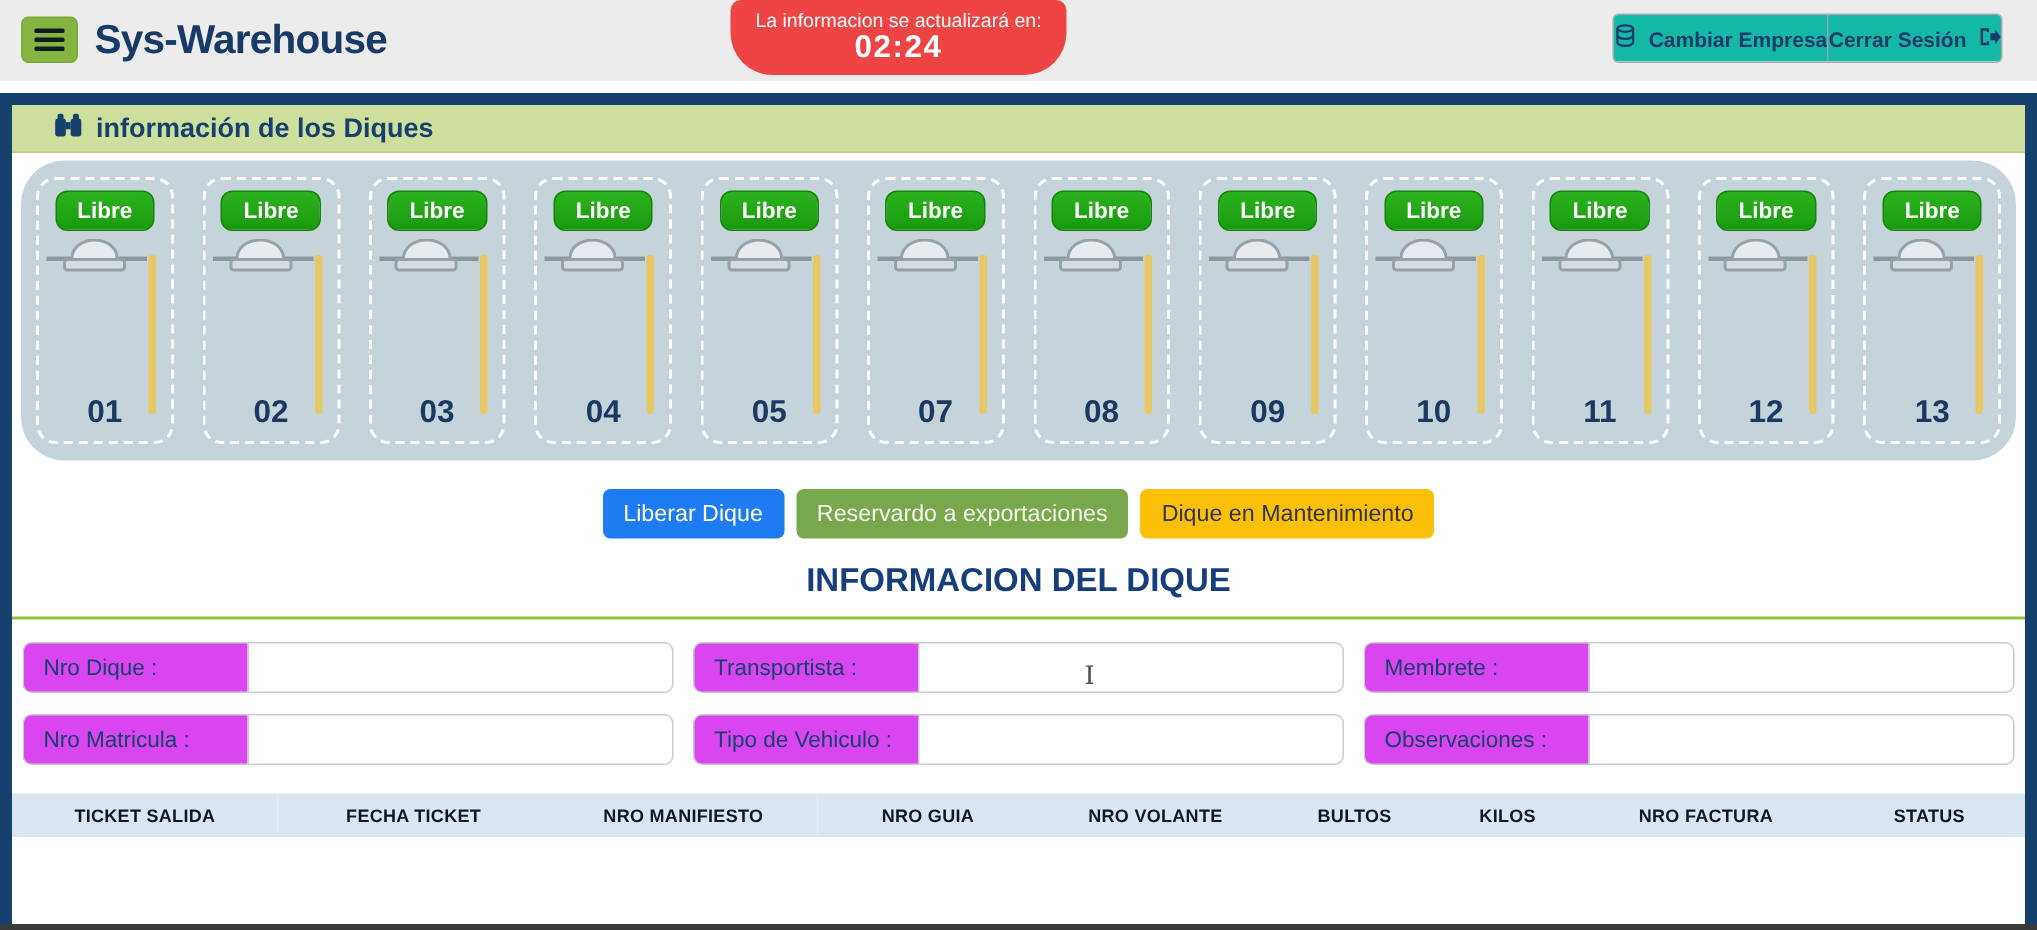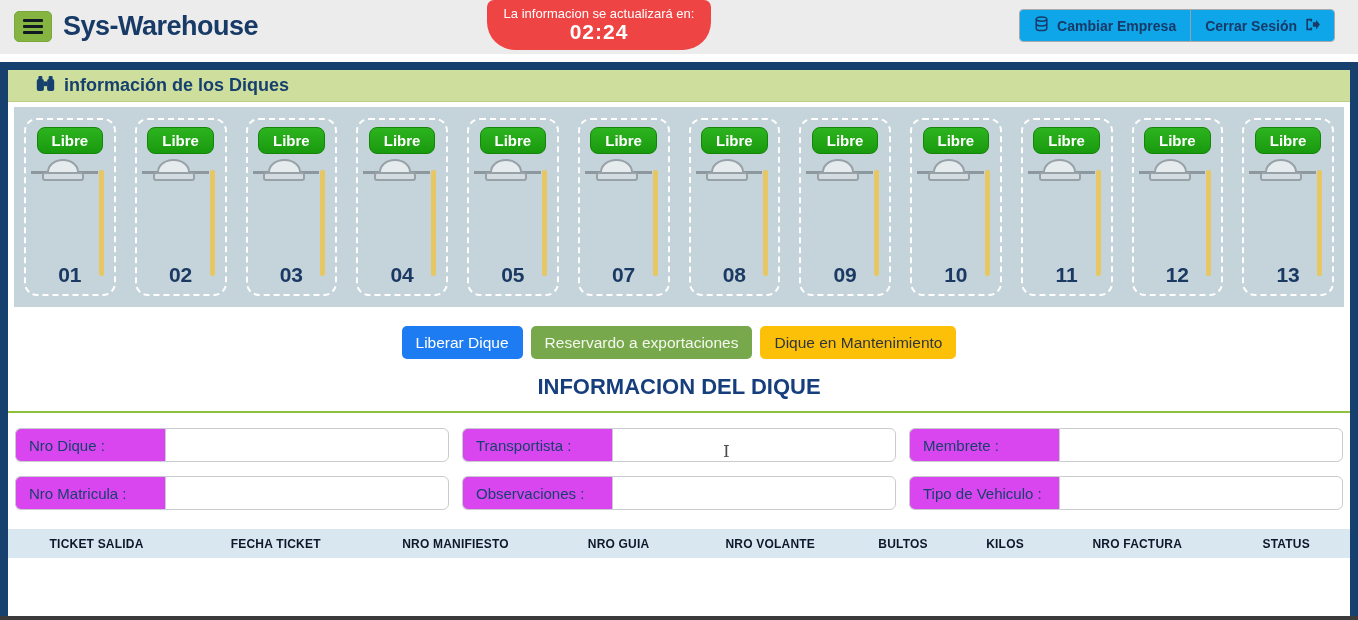--- a/index.html
+++ b/index.html
@@ -21,35 +21,35 @@
     text-align:center; border-radius:7px 7px 28px 28px; padding-top:6px; }
   .countdown-label { font-size:13px; }
   .countdown-time { font-size:21px; font-weight:bold; letter-spacing:1px; line-height:22px; }
 
   .db-status { position:absolute; left:775px; top:11px; width:210px; text-align:center; }
   .db-status-line1 { color:#5e9ab5; font-size:12px; }
   .db-status-line2 { color:#173a67; font-size:13.5px; font-weight:bold; margin-top:5px; }
 
   .top-actions { position:absolute; right:23px; top:9px; display:flex; border:1px solid #a9a9a9;
     border-radius:4px; background:#fff; height:33px; overflow:hidden; }
-  .top-actions button { background:#0ea5e9; border:none; font-family:"Liberation Sans",sans-serif;
-    font-weight:bold; font-size:14px; color:#173a67; padding:0 14px; display:flex; align-items:center; gap:8px; cursor:pointer; }
+  .top-actions button { background:#14b8a6; border:none; font-family:"Liberation Sans",sans-serif;
+    font-weight:bold; font-size:14px; color:#173a67; padding:0 0; display:flex; align-items:center; gap:8px; cursor:pointer; }
   .top-actions button + button { border-left:1px solid #8fa3b4; }
 
   
   .main-panel { position:absolute; left:0; right:0; top:62px; bottom:4px;
     border:8px solid #16406d; border-bottom:none; background:#fff; }
 
   .panel-header { height:32px; background:#cede9d; border-bottom:1px solid #bacd87;
     display:flex; align-items:center; gap:9px; padding-left:28px;
     color:#16406d; font-size:18px; font-weight:bold; }
 
   
   .docks-outer { padding:5px 6px 8px; }
-  .docks { background:#c5d3da; padding:11px 10px; display:flex; gap:19px; }
+  .docks { background:#c5d3da; padding:11px 10px; display:flex; gap:19px;border-radius:29px; }
   .tile { flex:1; height:178px; border:2px dashed #ffffff; border-radius:13px; position:relative; cursor:pointer; }
   .libre { display:block; margin:7px auto 0; width:76%; height:27px;
     background:linear-gradient(#2db31f,#199a0e); border:1px solid #148508; border-radius:8px;
     color:#fff; font-family:"Liberation Sans",sans-serif; font-weight:bold; font-size:15px; cursor:pointer; }
   .graphic { position:absolute; left:5px; right:5px; top:45px; height:112px; }
   .g-line { position:absolute; left:0; right:11px; top:6px; height:3px; background:#8d979e; }
   .g-dome { position:absolute; left:20%; top:-6px; width:42%; height:13px; background:#e6ecee;
     border:2px solid #97a1a7; border-bottom:none; border-radius:50% 50% 0 0 / 100% 100% 0 0; }
   .g-base { position:absolute; left:14%; top:7px; width:54%; height:9px; background:#d3dde1;
     border:2px solid #97a1a7; border-radius:3px; }
@@ -304,25 +304,25 @@
     </div>
     <div class="igroup">
       <span class="igroup-label">Membrete :</span>
       <input type="text" value="" style="">
     </div>
     <div class="igroup">
       <span class="igroup-label">Nro Matricula :</span>
       <input type="text" value="" style="">
     </div>
     <div class="igroup">
+      <span class="igroup-label">Tipo de Vehiculo :</span>
+      <input type="text" value="" style="">
+    </div>
+    <div class="igroup">
       <span class="igroup-label">Observaciones :</span>
-      <input type="text" value="" style="">
-    </div>
-    <div class="igroup">
-      <span class="igroup-label">Tipo de Vehiculo :</span>
       <input type="text" value="" style="">
     </div>
   </div>
 
   <table class="data-table">
     <colgroup>
       <col style="width:13.2%">
         <col style="width:13.5%">
         <col style="width:13.3%">
       <col style="width:11%">

